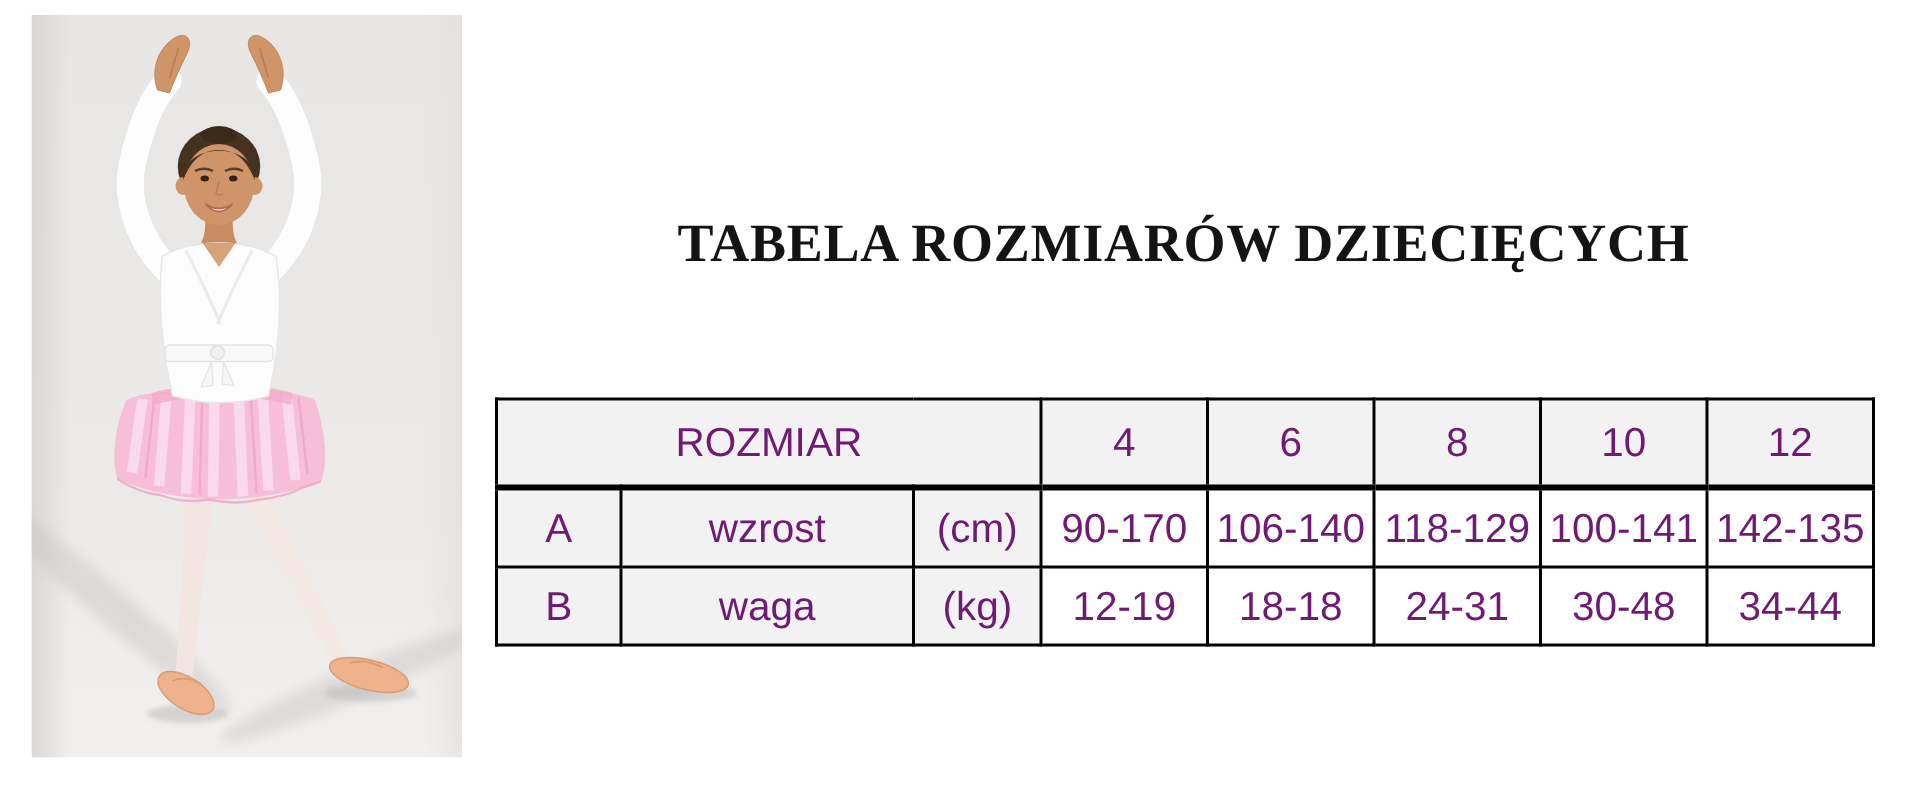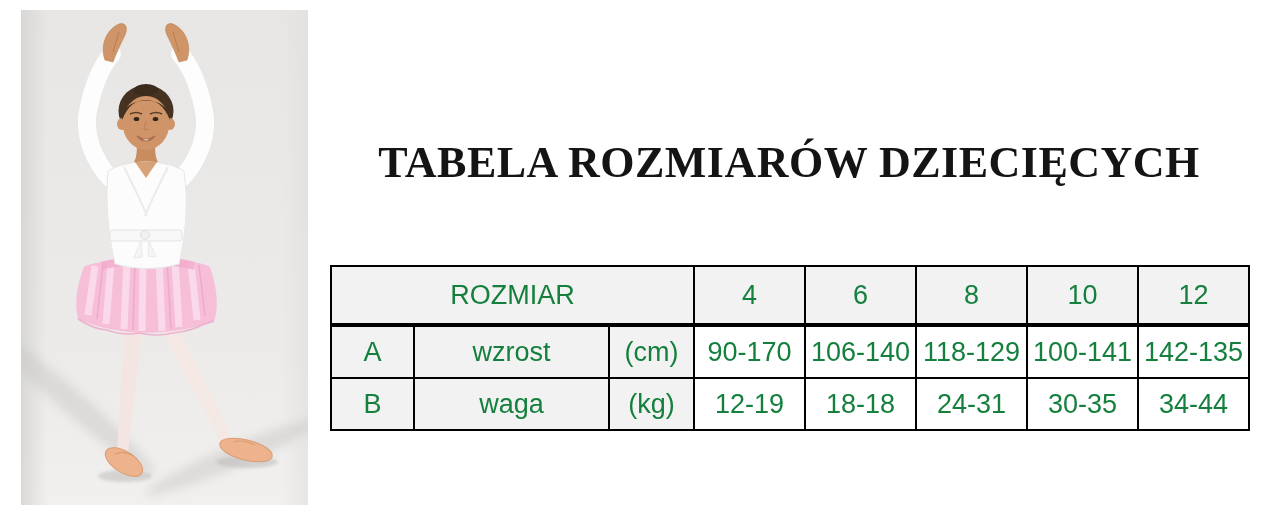--- a/index.html
+++ b/index.html
@@ -6,27 +6,27 @@
   body{
     width:1288px;height:527px;background:#ffffff;position:relative;
     overflow:hidden;font-family:"Liberation Sans",sans-serif;color:#1a1a1a;
   }
   .photo{
     position:absolute;left:21px;top:10px;width:287px;height:495px;display:block;
   }
   .title{
     position:absolute;left:330px;top:130px;width:918px;height:64px;
     display:flex;align-items:center;justify-content:center;
-    font-family:"Liberation Serif",serif;font-weight:bold;font-size:44px;
+    font-family:"Liberation Serif",serif;font-weight:bold;font-size:36px;
     letter-spacing:0.5px;color:#141414;white-space:nowrap;margin:0;
   }
   table.size-chart{
     position:absolute;left:330px;top:265px;width:918px;
     border-collapse:collapse;table-layout:fixed;
-    font-family:"Liberation Sans",sans-serif;font-size:27px;color:#15803d;
+    font-family:"Liberation Sans",sans-serif;font-size:27px;color:#701a75;
   }
   table.size-chart td{
     border:2px solid #000;text-align:center;vertical-align:middle;
     background:#ffffff;padding:0;overflow:hidden;
   }
   table.size-chart tr.header-row td{
     height:56px;background:#f2f2f2;border-bottom-width:4px;
   }
   table.size-chart tr.body-row td{height:50px;}
   table.size-chart td.lbl{background:#f2f2f2;}
@@ -173,17 +173,17 @@
       <td>100-141</td>
       <td>142-135</td>
     </tr>
     <tr class="body-row">
       <td class="lbl">B</td>
       <td class="lbl">waga</td>
       <td class="lbl">(kg)</td>
       <td>12-19</td>
       <td>18-18</td>
       <td>24-31</td>
-      <td>30-35</td>
+      <td>30-48</td>
       <td>34-44</td>
     </tr>
   </tbody>
 </table>
 
 </body></html>

